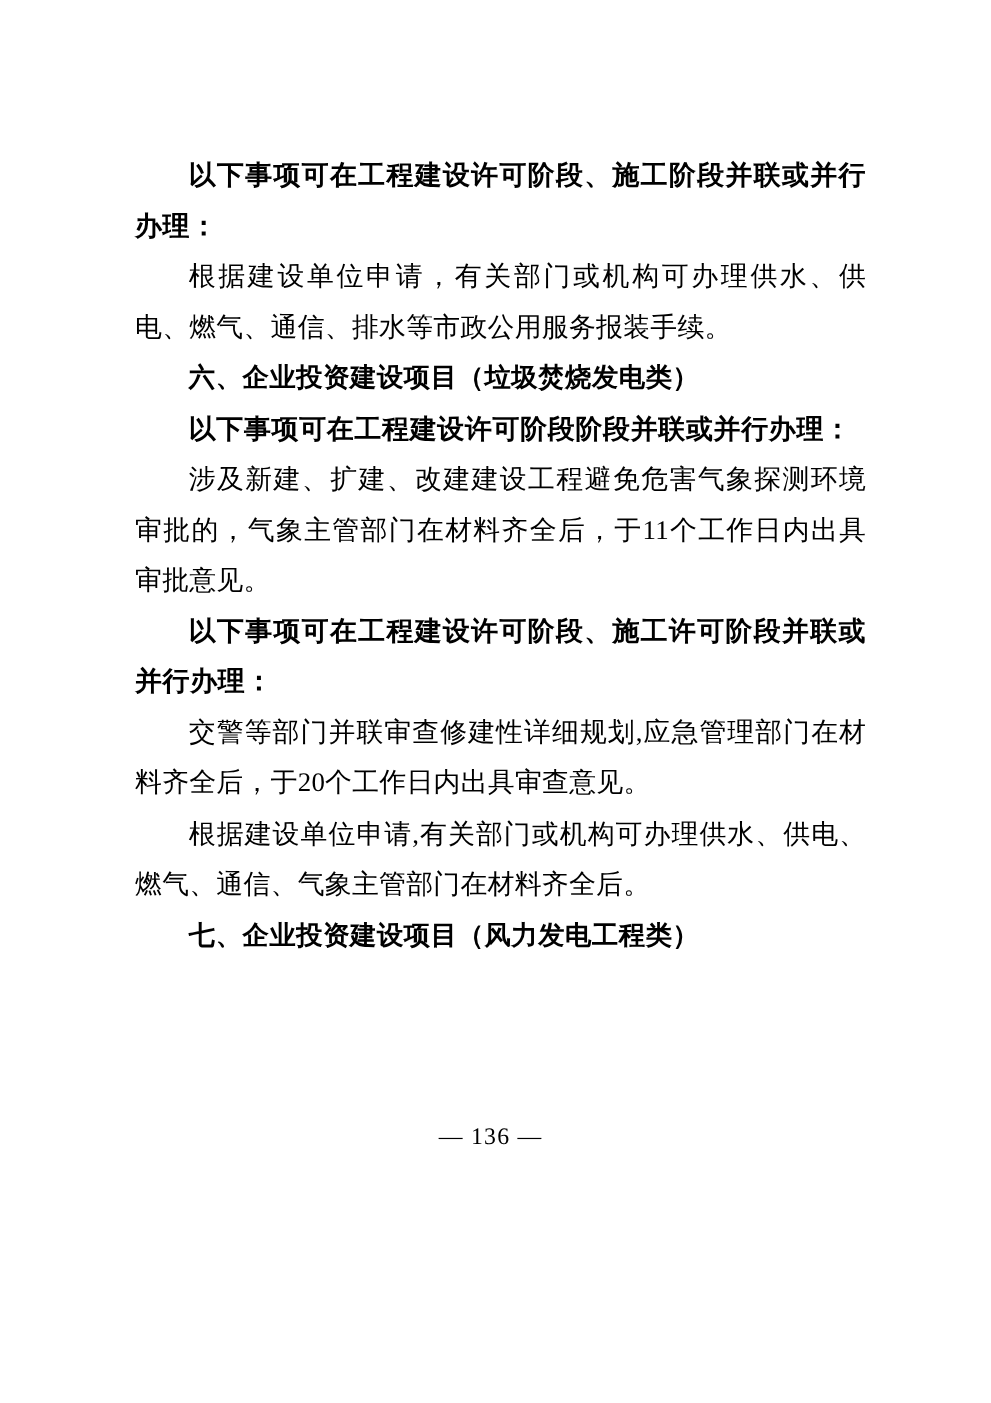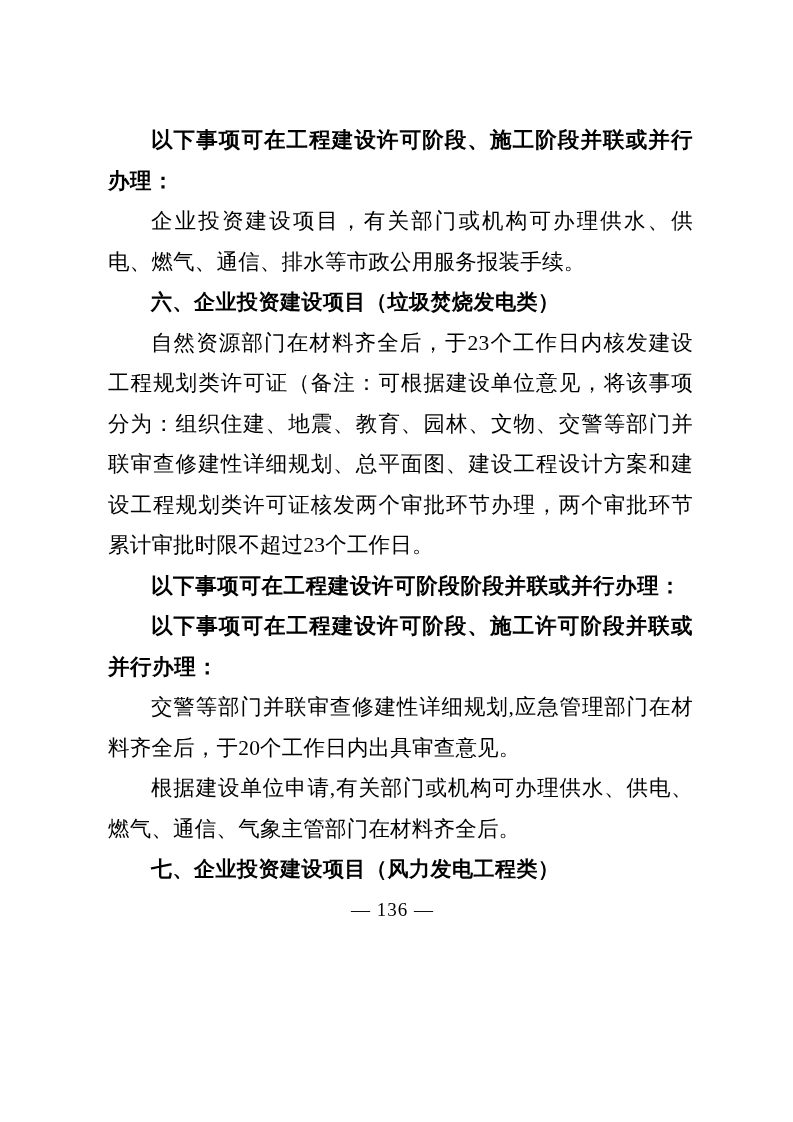--- a/index.html
+++ b/index.html
@@ -64,28 +64,28 @@
   }
 </style>
 </head>
 <body>
 
 <div class="page">
   <div class="doc-body">
 
     <p class="bold-head">以下事项可在工程建设许可阶段、施工阶段并联或并行办理：</p>
 
-    <p class="indent">企业投资建设项目，有关部门或机构可办理供水、供电、燃气、通信、排水等市政公用服务报装手续。</p>
+    <p class="indent">根据建设单位申请，有关部门或机构可办理供水、供电、燃气、通信、排水等市政公用服务报装手续。</p>
 
     <p class="section-head">六、企业投资建设项目（垃圾焚烧发电类）</p>
 
-    <p class="indent">自然资源部门在材料齐全后，于23个工作日内核发建设工程规划类许可证（备注：可根据建设单位意见，将该事项分为：组织住建、地震、教育、园林、文物、交警等部门并联审查修建性详细规划、总平面图、建设工程设计方案和建设工程规划类许可证核发两个审批环节办理，两个审批环节累计审批时限不超过23个工作日。</p>
 
     <p class="bold-head">以下事项可在工程建设许可阶段阶段并联或并行办理：</p>
 
+    <p class="indent">涉及新建、扩建、改建建设工程避免危害气象探测环境审批的，气象主管部门在材料齐全后，于11个工作日内出具审批意见。</p>
 
     <p class="bold-head">以下事项可在工程建设许可阶段、施工许可阶段并联或并行办理：</p>
 
     <p class="indent">交警等部门并联审查修建性详细规划,应急管理部门在材料齐全后，于20个工作日内出具审查意见。</p>
 
     <p class="indent">根据建设单位申请,有关部门或机构可办理供水、供电、燃气、通信、气象主管部门在材料齐全后。</p>
 
     <p class="section-head">七、企业投资建设项目（风力发电工程类）</p>
 
 

